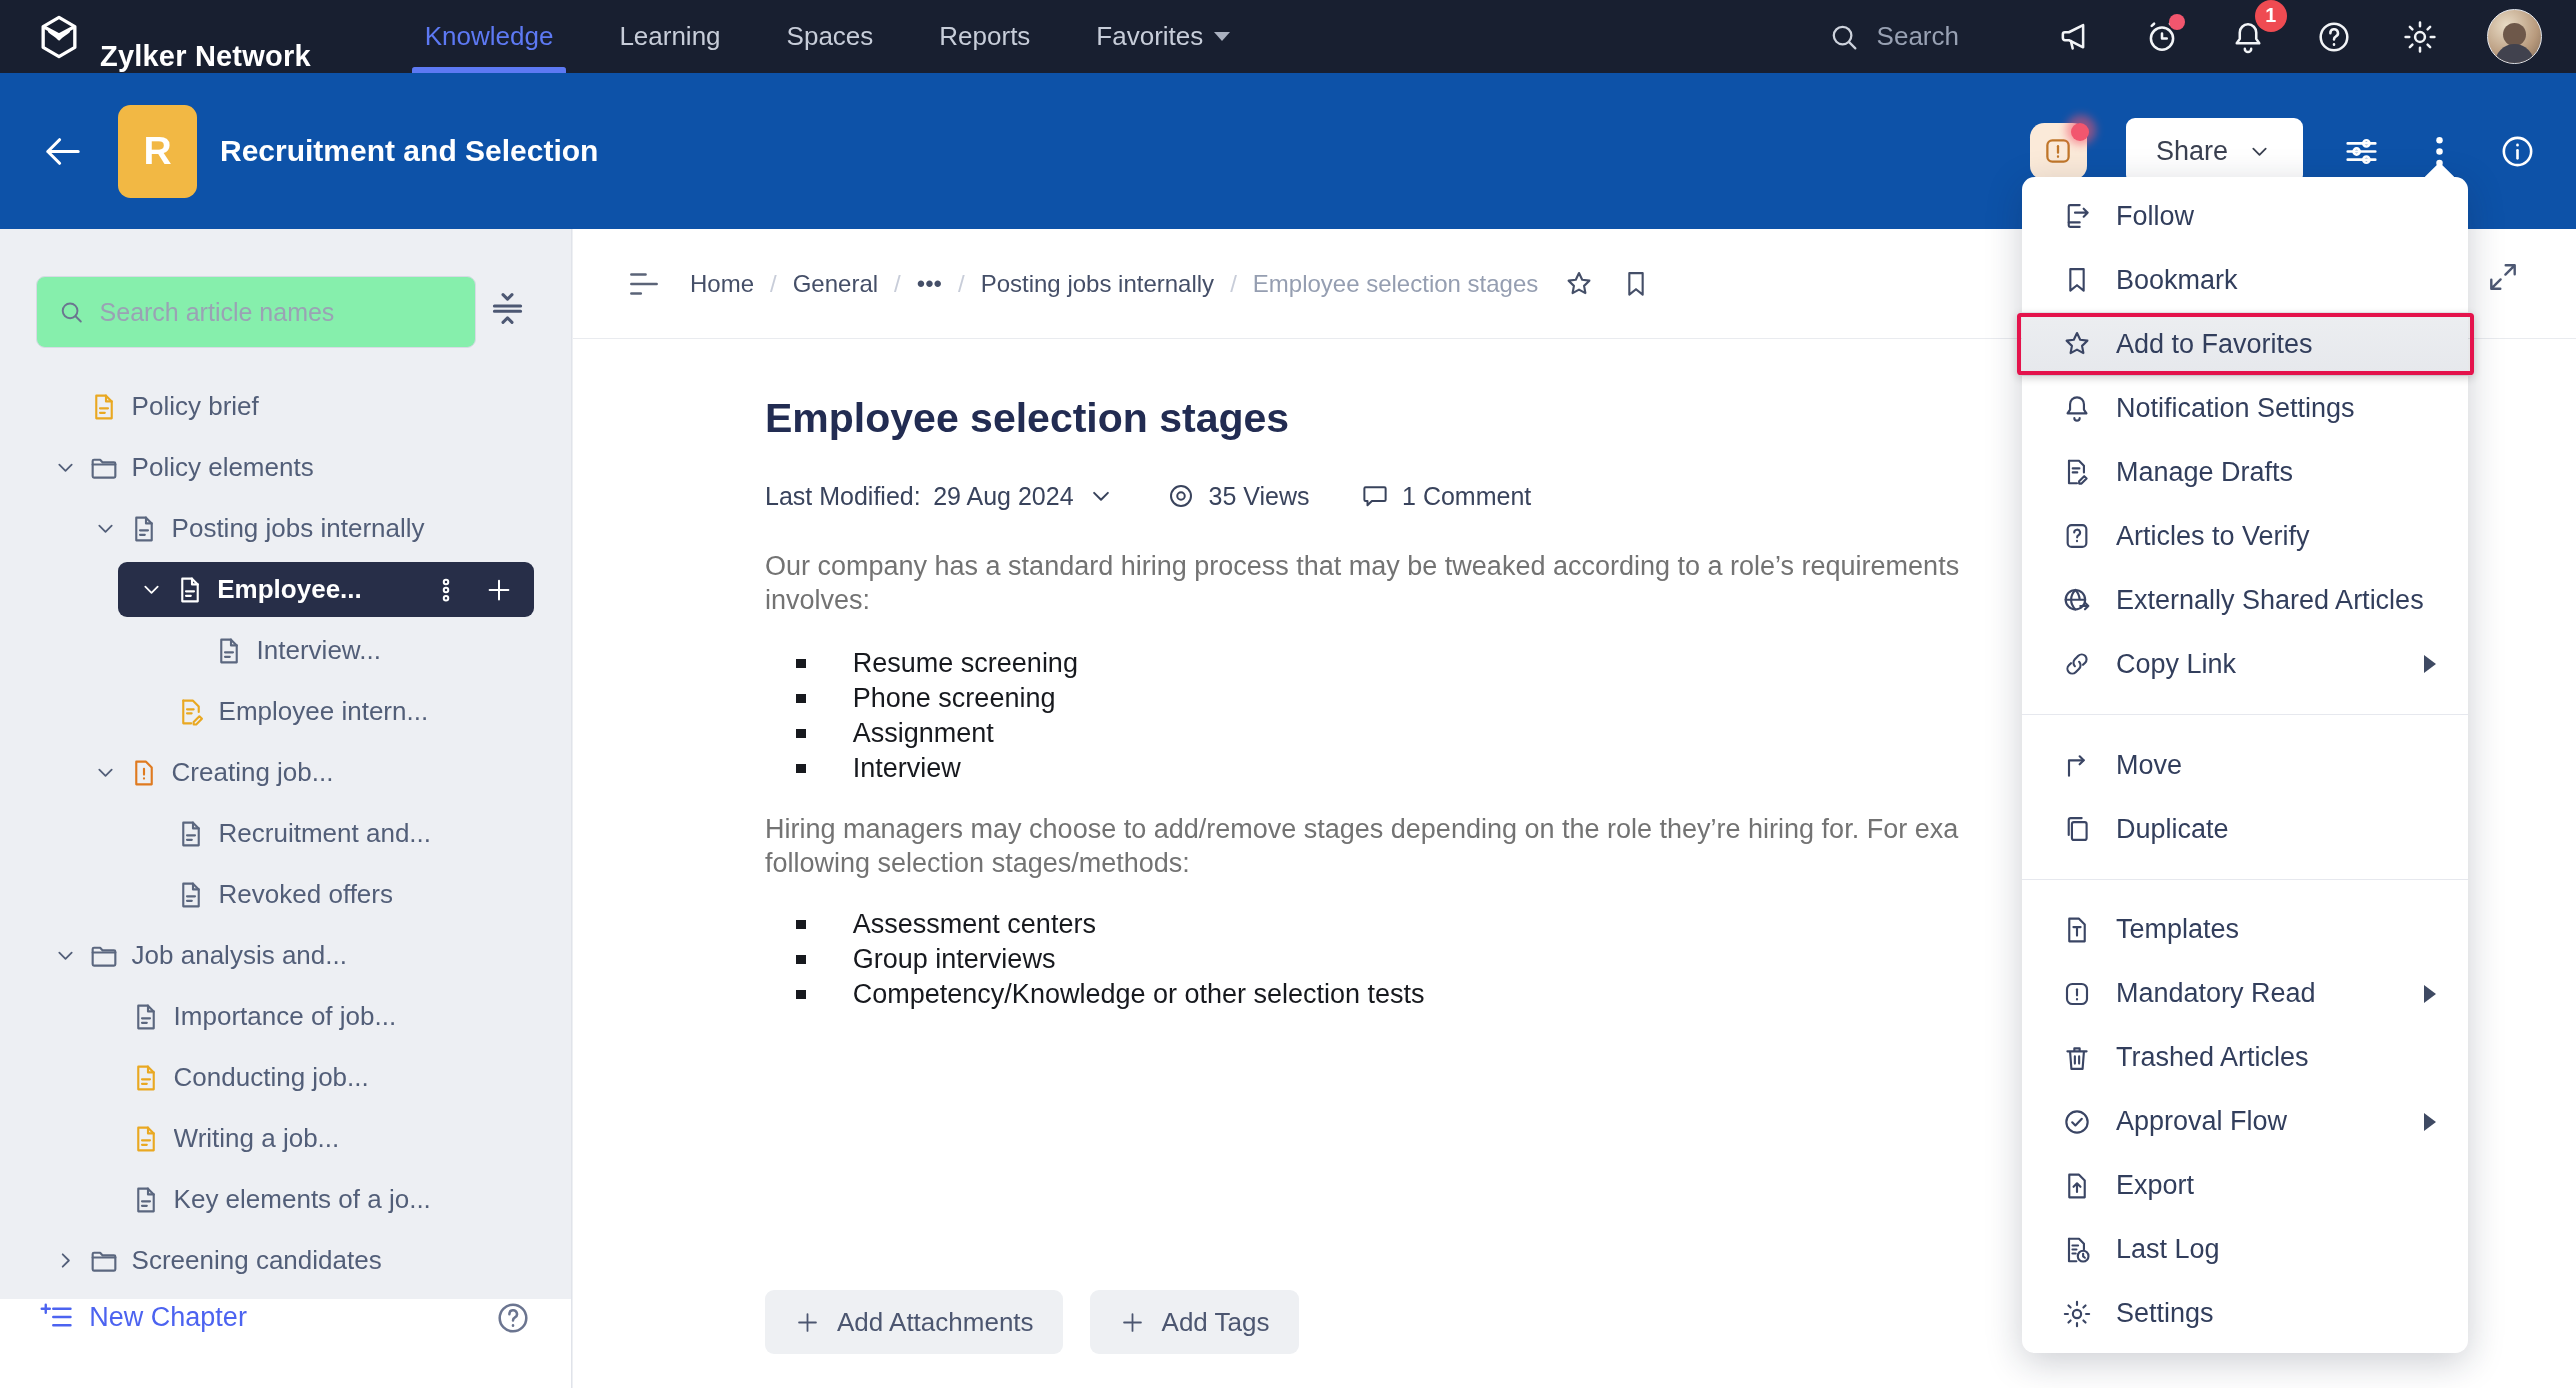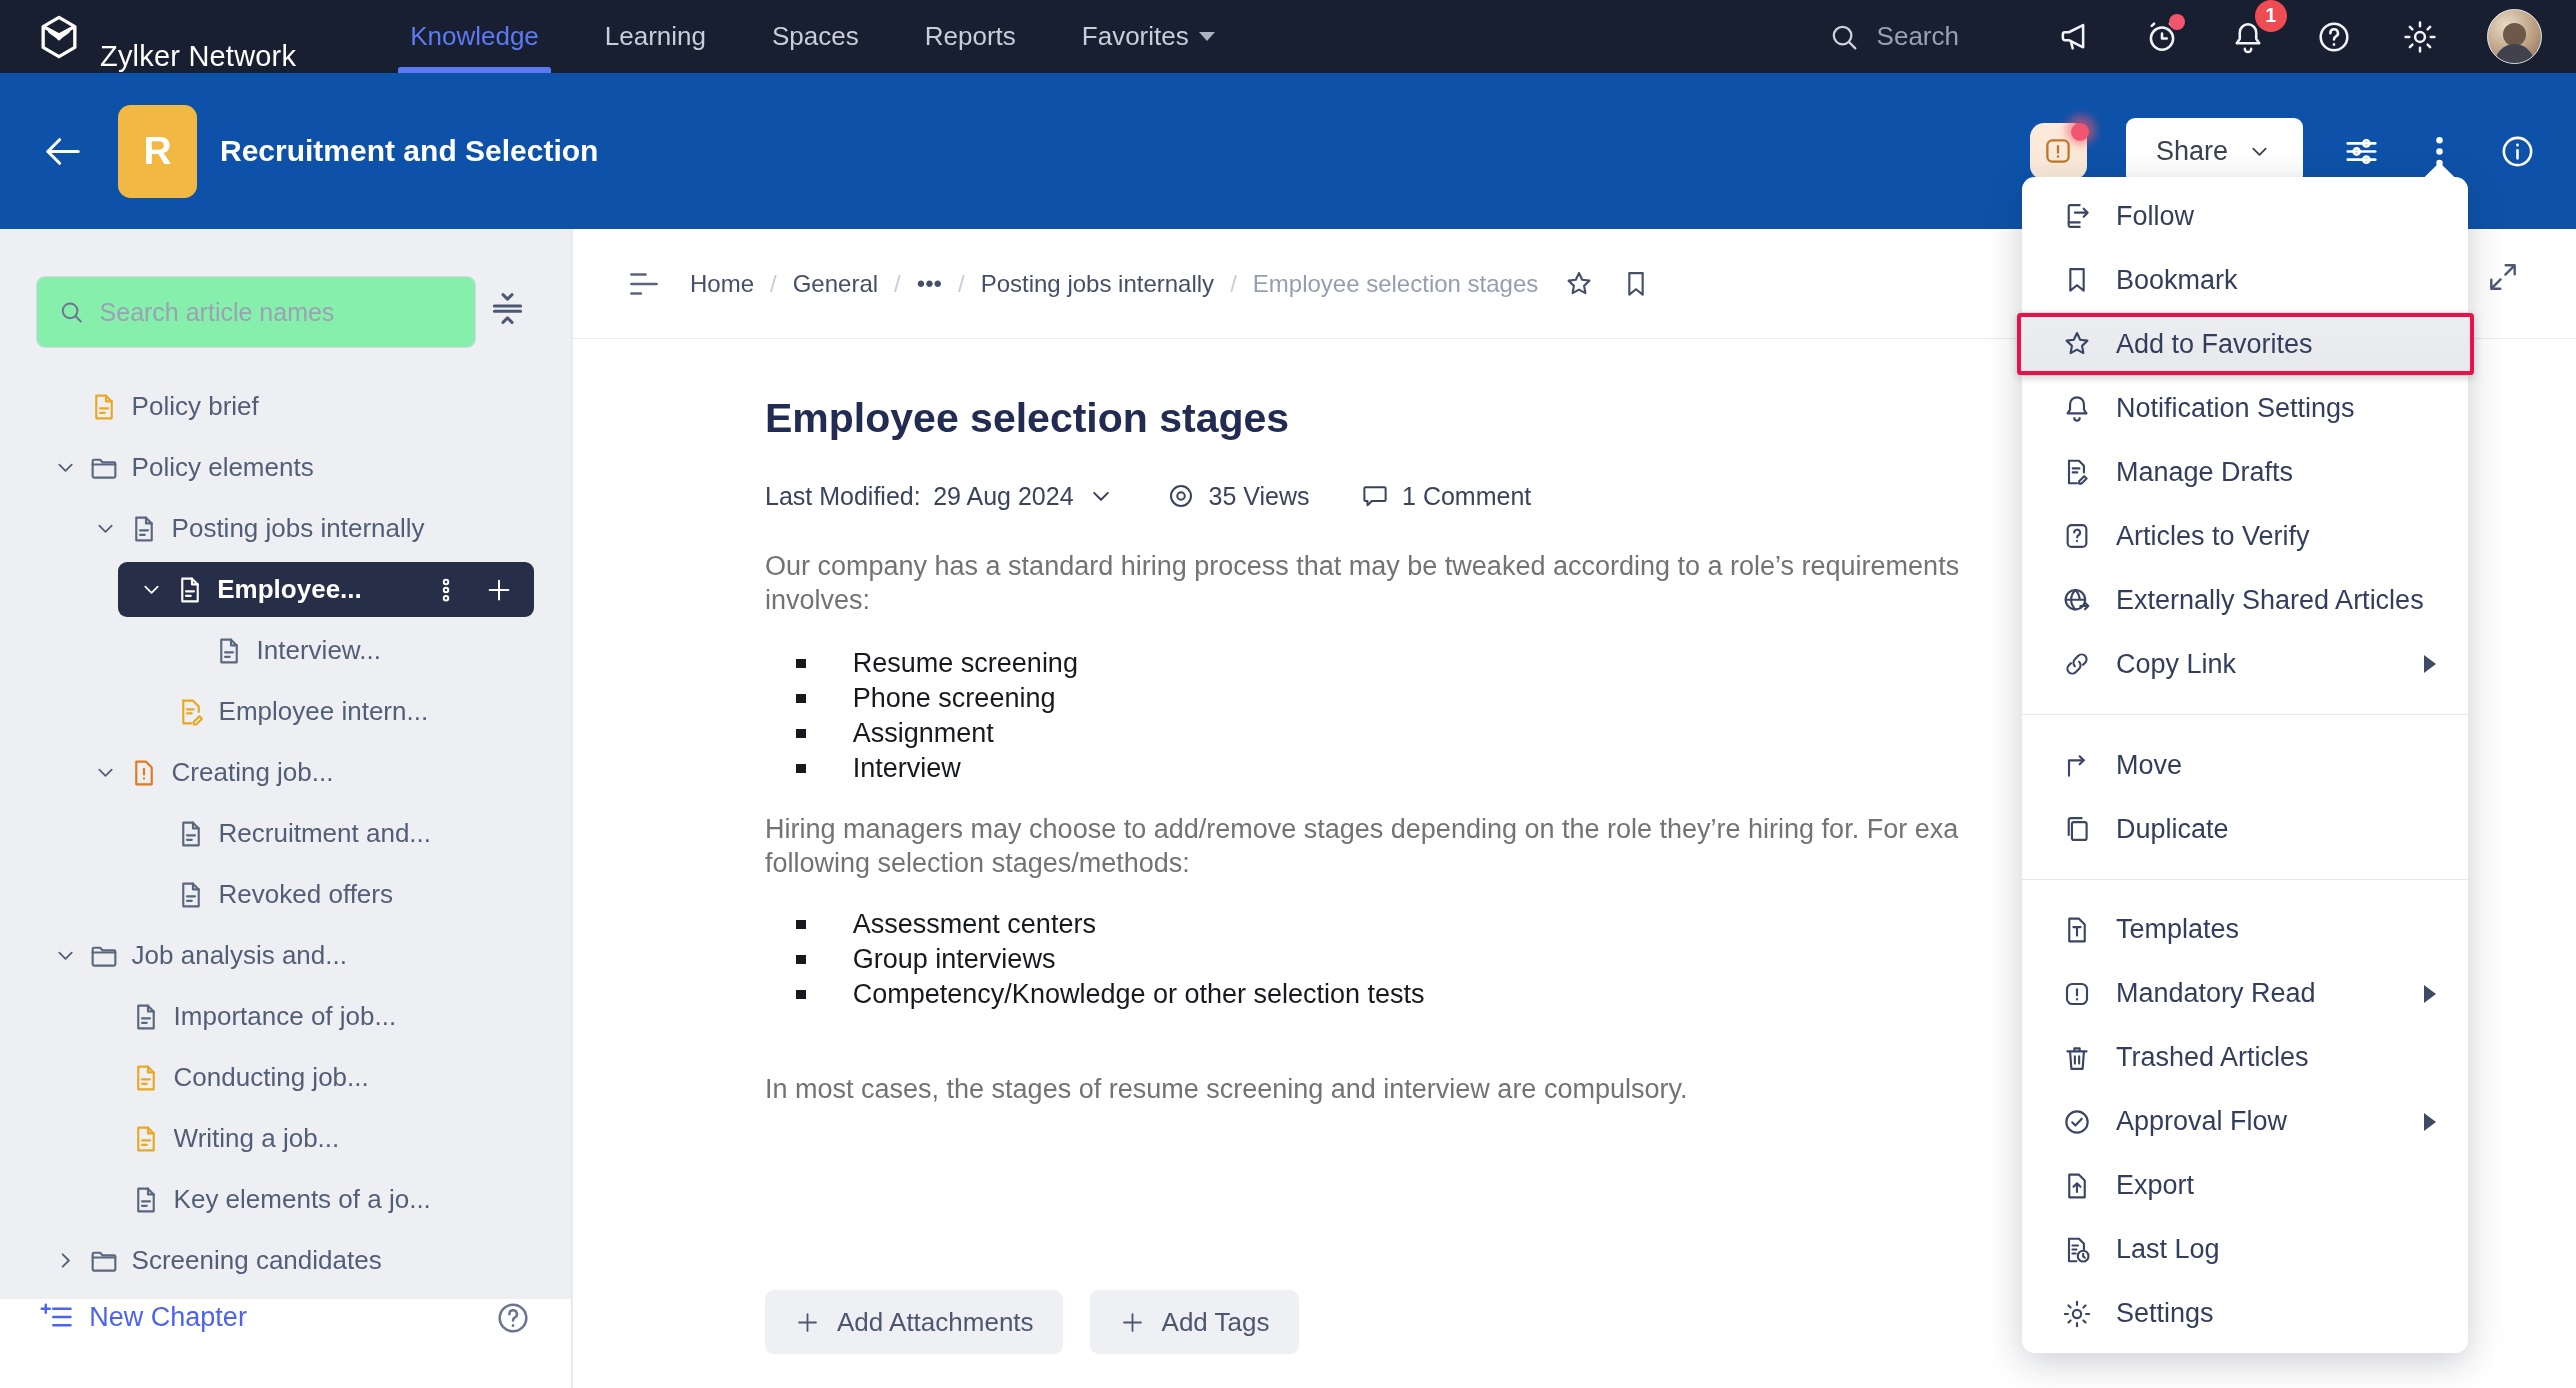--- a/index.html
+++ b/index.html
@@ -10,21 +10,21 @@
   .ico svg { width:100%; height:100%; display:block; }
   .stroke svg path, .stroke svg circle, .stroke svg rect, .stroke svg line {
     fill:none; stroke:currentColor; stroke-width:1.6; stroke-linecap:round; stroke-linejoin:round;
   }
   .fill svg path, .fill svg circle { fill:currentColor; stroke:none; }
 
   
   #navbar { position:absolute; left:0; top:0; width:2576px; height:73px; background:#181f30; display:flex; align-items:center; z-index:20; }
   #brand { display:flex; align-items:center; gap:16px; padding-left:34px; }
   #brand .ico { width:50px; height:50px; color:#ffffff; }
-  #brand-name { color:#ffffff; font-size:29px; font-weight:400; letter-spacing:0.2px;margin-top:40px; }
+  #brand-name { color:#ffffff; font-size:29px; font-weight:700; letter-spacing:0.2px;margin-top:40px; }
   #nav-items { display:flex; align-items:center; gap:66px; margin-left:114px; height:100%; }
   .nav-item { position:relative; height:100%; display:flex; align-items:center; color:#c7cdd9; font-size:26px; cursor:pointer; }
   .nav-item.active { color:#5d79f3; }
   .nav-item.active::after { content:""; position:absolute; left:-12.5px; right:-12.5px; bottom:0; height:6.3px; background:#5d79f3; border-radius:2.7px 2.7px 0 0; }
   .nav-caret { margin-left:10.7px; width:0; height:0; border-left:8px solid transparent; border-right:8px solid transparent; border-top:9.8px solid #aab1c0; }
   #nav-search { display:flex; align-items:center; gap:16px; margin-left:auto; color:#98a1b3; font-size:26px; }
   #nav-search .ico { width:34px; height:34px; color:#cdd2dc; }
   #nav-right { display:flex; align-items:center; gap:48px; margin-left:98px; padding-right:34px; }
   .nav-icon { position:relative; width:38px; height:38px; color:#f2f4f7; cursor:pointer; }
   .dot-badge { position:absolute; top:-3.6px; right:-3.6px; width:16px; height:16px; border-radius:50%; background:#f2566e; }
@@ -548,21 +548,20 @@
         <li>Phone screening</li>
         <li>Assignment</li>
         <li>Interview</li>
       </ul>
     <p id="para2" class="body-text"><span>Hiring managers may choose to add/remove stages depending on the role they’re hiring for. For exa</span><br><span>following selection stages/methods:</span></p>
     <ul id="list2" class="bullet-list">
         <li>Assessment centers</li>
         <li>Group interviews</li>
         <li>Competency/Knowledge or other selection tests</li>
       </ul>
-    <p id="para3" class="body-text">In most cases, the stages of resume screening and interview are compulsory.</p>
 
     <div id="attach-row">
       <button class="chip-btn">
         <span class="ico stroke">
             <svg viewBox="0 0 24 24">
               <path d="M12 4.5v15M4.5 12h15"></path>
             </svg>
           </span>
         <span>Add Attachments</span>
       </button>

